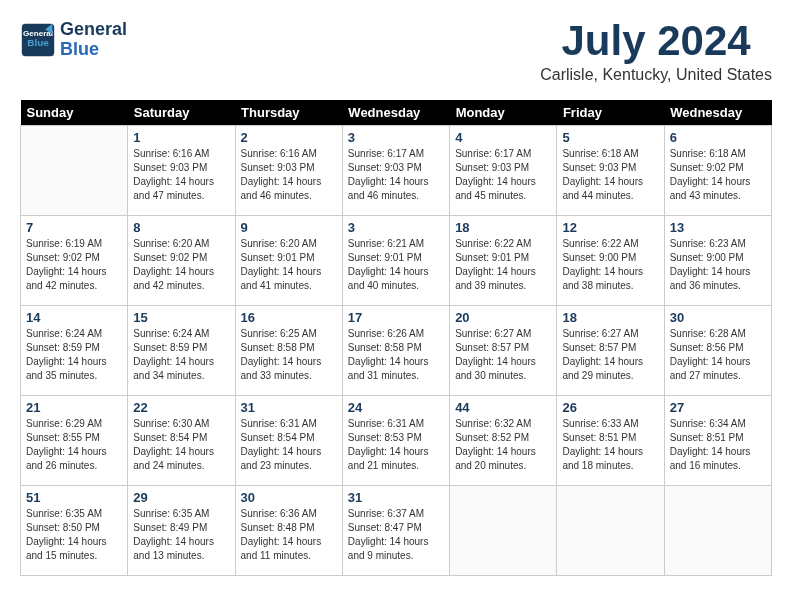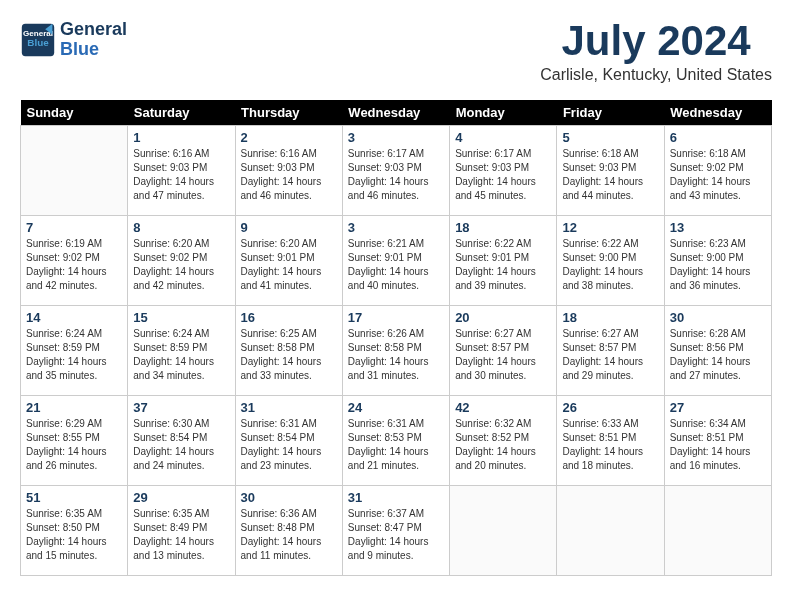--- a/index.html
+++ b/index.html
@@ -201,33 +201,33 @@
           <span class="date-num">30</span>
           <div class="cell-text">Sunrise: 6:28 AM<br>Sunset: 8:56 PM<br>Daylight: 14 hours and 27 minutes.</div>
         </td>
       </tr>
       <tr>
         <td>
           <span class="date-num">21</span>
           <div class="cell-text">Sunrise: 6:29 AM<br>Sunset: 8:55 PM<br>Daylight: 14 hours and 26 minutes.</div>
         </td>
         <td>
-          <span class="date-num">37</span>
+          <span class="date-num">22</span>
           <div class="cell-text">Sunrise: 6:30 AM<br>Sunset: 8:54 PM<br>Daylight: 14 hours and 24 minutes.</div>
         </td>
         <td>
           <span class="date-num">31</span>
           <div class="cell-text">Sunrise: 6:31 AM<br>Sunset: 8:54 PM<br>Daylight: 14 hours and 23 minutes.</div>
         </td>
         <td>
           <span class="date-num">24</span>
           <div class="cell-text">Sunrise: 6:31 AM<br>Sunset: 8:53 PM<br>Daylight: 14 hours and 21 minutes.</div>
         </td>
         <td>
-          <span class="date-num">42</span>
+          <span class="date-num">44</span>
           <div class="cell-text">Sunrise: 6:32 AM<br>Sunset: 8:52 PM<br>Daylight: 14 hours and 20 minutes.</div>
         </td>
         <td>
           <span class="date-num">26</span>
           <div class="cell-text">Sunrise: 6:33 AM<br>Sunset: 8:51 PM<br>Daylight: 14 hours and 18 minutes.</div>
         </td>
         <td>
           <span class="date-num">27</span>
           <div class="cell-text">Sunrise: 6:34 AM<br>Sunset: 8:51 PM<br>Daylight: 14 hours and 16 minutes.</div>
         </td>

